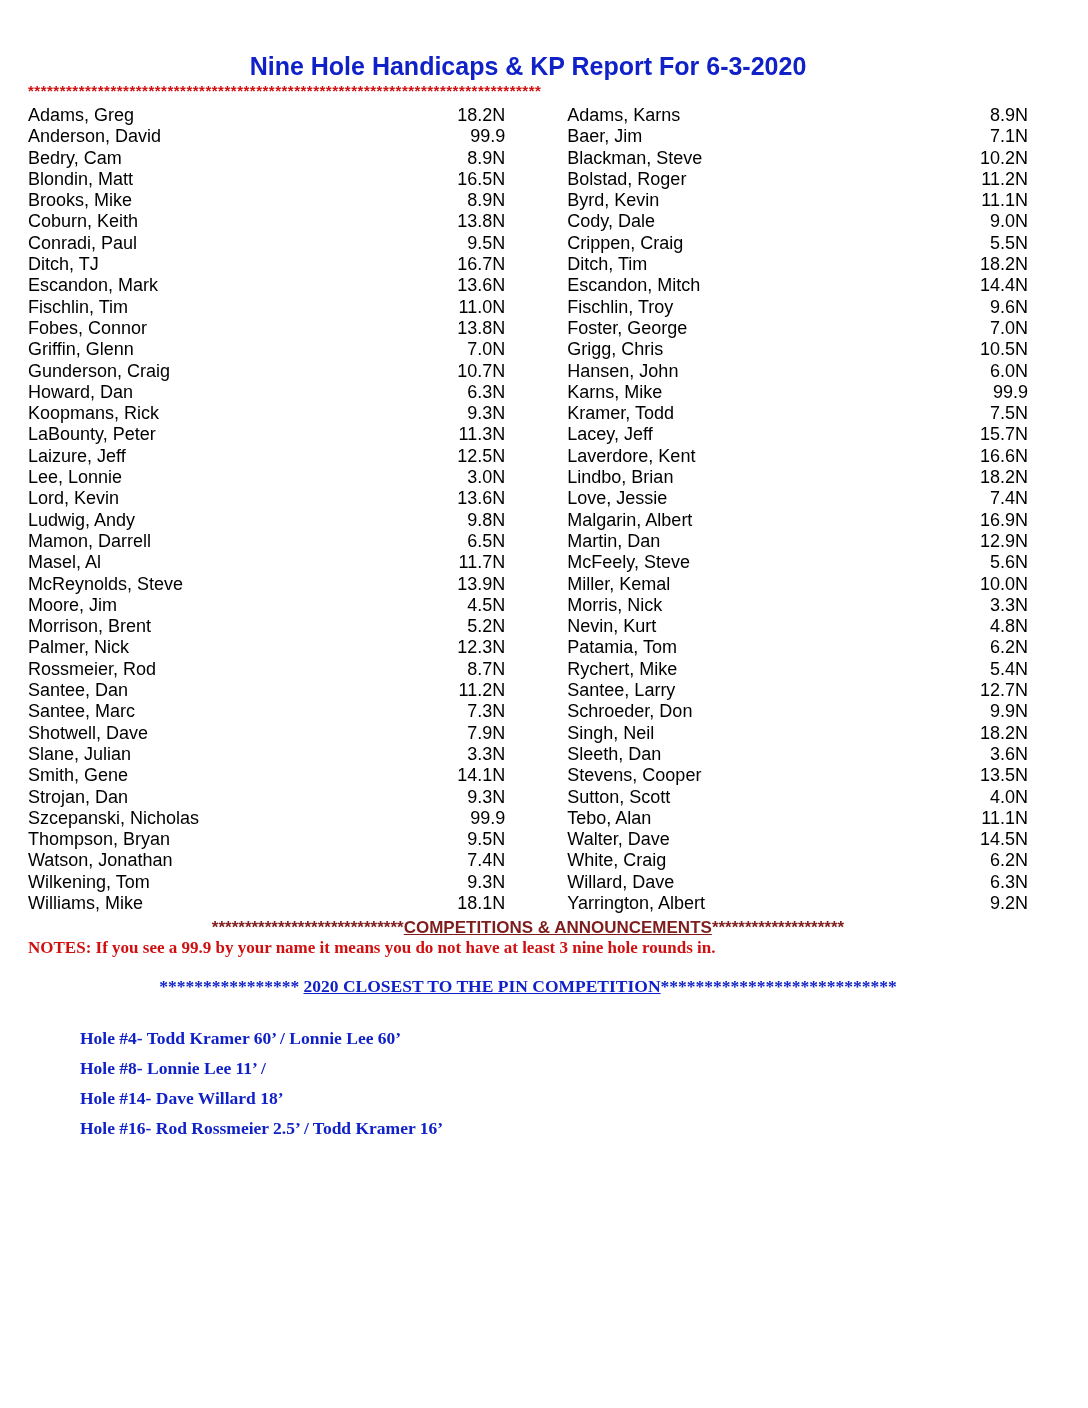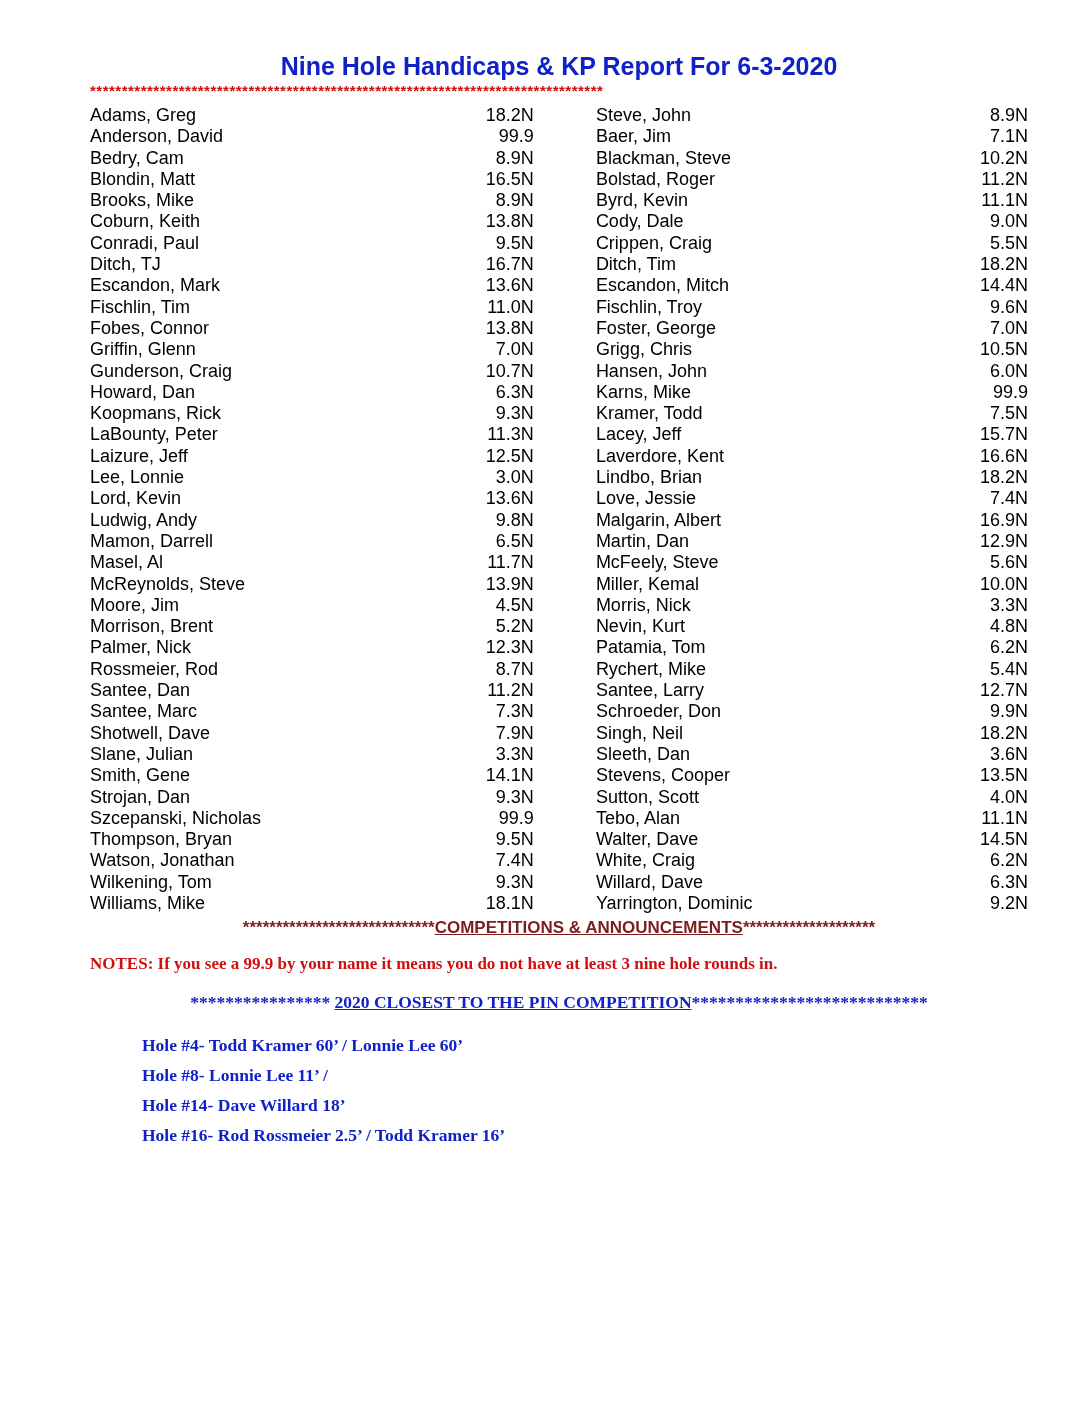--- a/index.html
+++ b/index.html
@@ -11,21 +11,21 @@
     width: 1088px;
     height: 1408px;
     font-family: "Liberation Sans", sans-serif;
     color: #000000;
     position: relative;
   }
   .page {
     width: 1088px;
     height: 1408px;
     box-sizing: border-box;
-    padding: 52px 60px 0 90px;
+    padding: 52px 60px 0 28px;
     position: relative;
   }
   .title {
     text-align: center;
     color: #1021c8;
     font-weight: bold;
     font-size: 25px;
     font-family: "Liberation Sans", sans-serif;
     letter-spacing: 0px;
     margin: 0 0 4px 0;
@@ -66,36 +66,36 @@
     text-align: center;
     white-space: nowrap;
     overflow: hidden;
   }
   .comp-rule .stars { letter-spacing: 0px; }
   .comp-rule .label { text-decoration: underline; }
   .notes {
     color: #d01010;
     font-weight: bold;
     font-size: 17px;
-    margin-top: 16px;
+    margin-top: 0;
     font-family: "Liberation Serif", serif;
   }
   .ktp-rule {
     margin-top: 18px;
     color: #1021c8;
     font-weight: bold;
     font-size: 17.5px;
     text-align: center;
     white-space: nowrap;
     overflow: hidden;
     font-family: "Liberation Serif", serif;
   }
   .ktp-rule .label { text-decoration: underline; }
   .ktp-list {
-    margin-top: 22px;
+    margin-top: 31px;
     padding-left: 52px;
     color: #1021c8;
     font-weight: bold;
     font-size: 17.5px;
     font-family: "Liberation Serif", serif;
   }
   .ktp-list div {
     margin-bottom: 9px;
   }
 </style>
@@ -106,21 +106,21 @@
 
   <div class="title">Nine Hole Handicaps &amp; KP Report For 6-3-2020</div>
 
   <div class="star-rule">*********************************************************************************</div>
 
   <table class="roster">
     <tbody>
         <tr>
           <td class="c-name-l">Adams, Greg</td>
           <td class="c-idx-l">18.2N</td>
-          <td class="c-name-r">Steve, John</td>
+          <td class="c-name-r">Adams, Karns</td>
           <td class="c-idx-r">8.9N</td>
         </tr>
         <tr>
           <td class="c-name-l">Anderson, David</td>
           <td class="c-idx-l">99.9</td>
           <td class="c-name-r">Baer, Jim</td>
           <td class="c-idx-r">7.1N</td>
         </tr>
         <tr>
           <td class="c-name-l">Bedry, Cam</td>
@@ -328,21 +328,21 @@
         </tr>
         <tr>
           <td class="c-name-l">Wilkening, Tom</td>
           <td class="c-idx-l">9.3N</td>
           <td class="c-name-r">Willard, Dave</td>
           <td class="c-idx-r">6.3N</td>
         </tr>
         <tr>
           <td class="c-name-l">Williams, Mike</td>
           <td class="c-idx-l">18.1N</td>
-          <td class="c-name-r">Yarrington, Dominic</td>
+          <td class="c-name-r">Yarrington, Albert</td>
           <td class="c-idx-r">9.2N</td>
         </tr>
       </tbody>
   </table>
 
   <div class="comp-rule">
     <span class="stars">*****************************</span><span class="label">COMPETITIONS &amp; ANNOUNCEMENTS</span><span class="stars">********************</span>
   </div>
 
   <div class="notes">NOTES:  If you see a 99.9 by your name it means you do not have at least 3 nine hole rounds in.</div>

